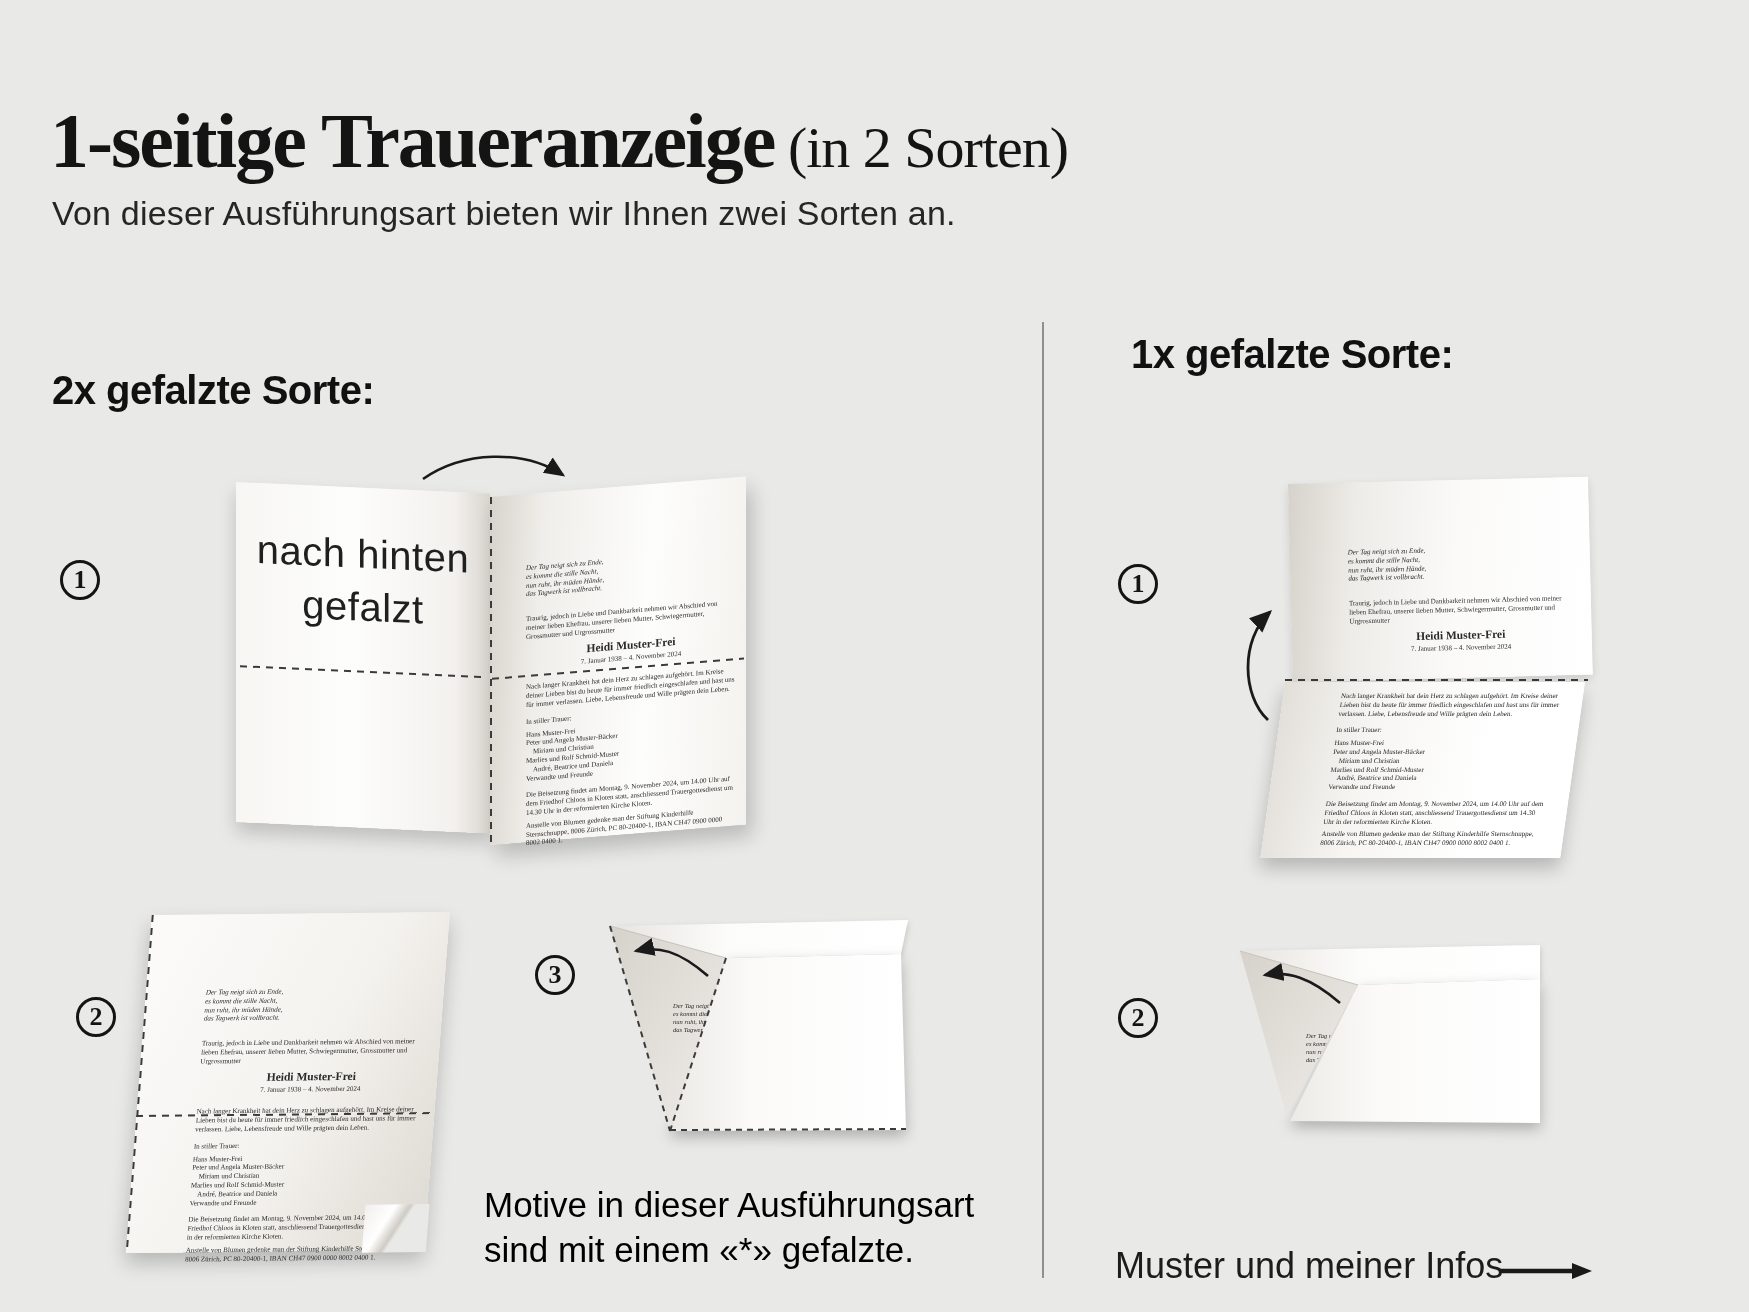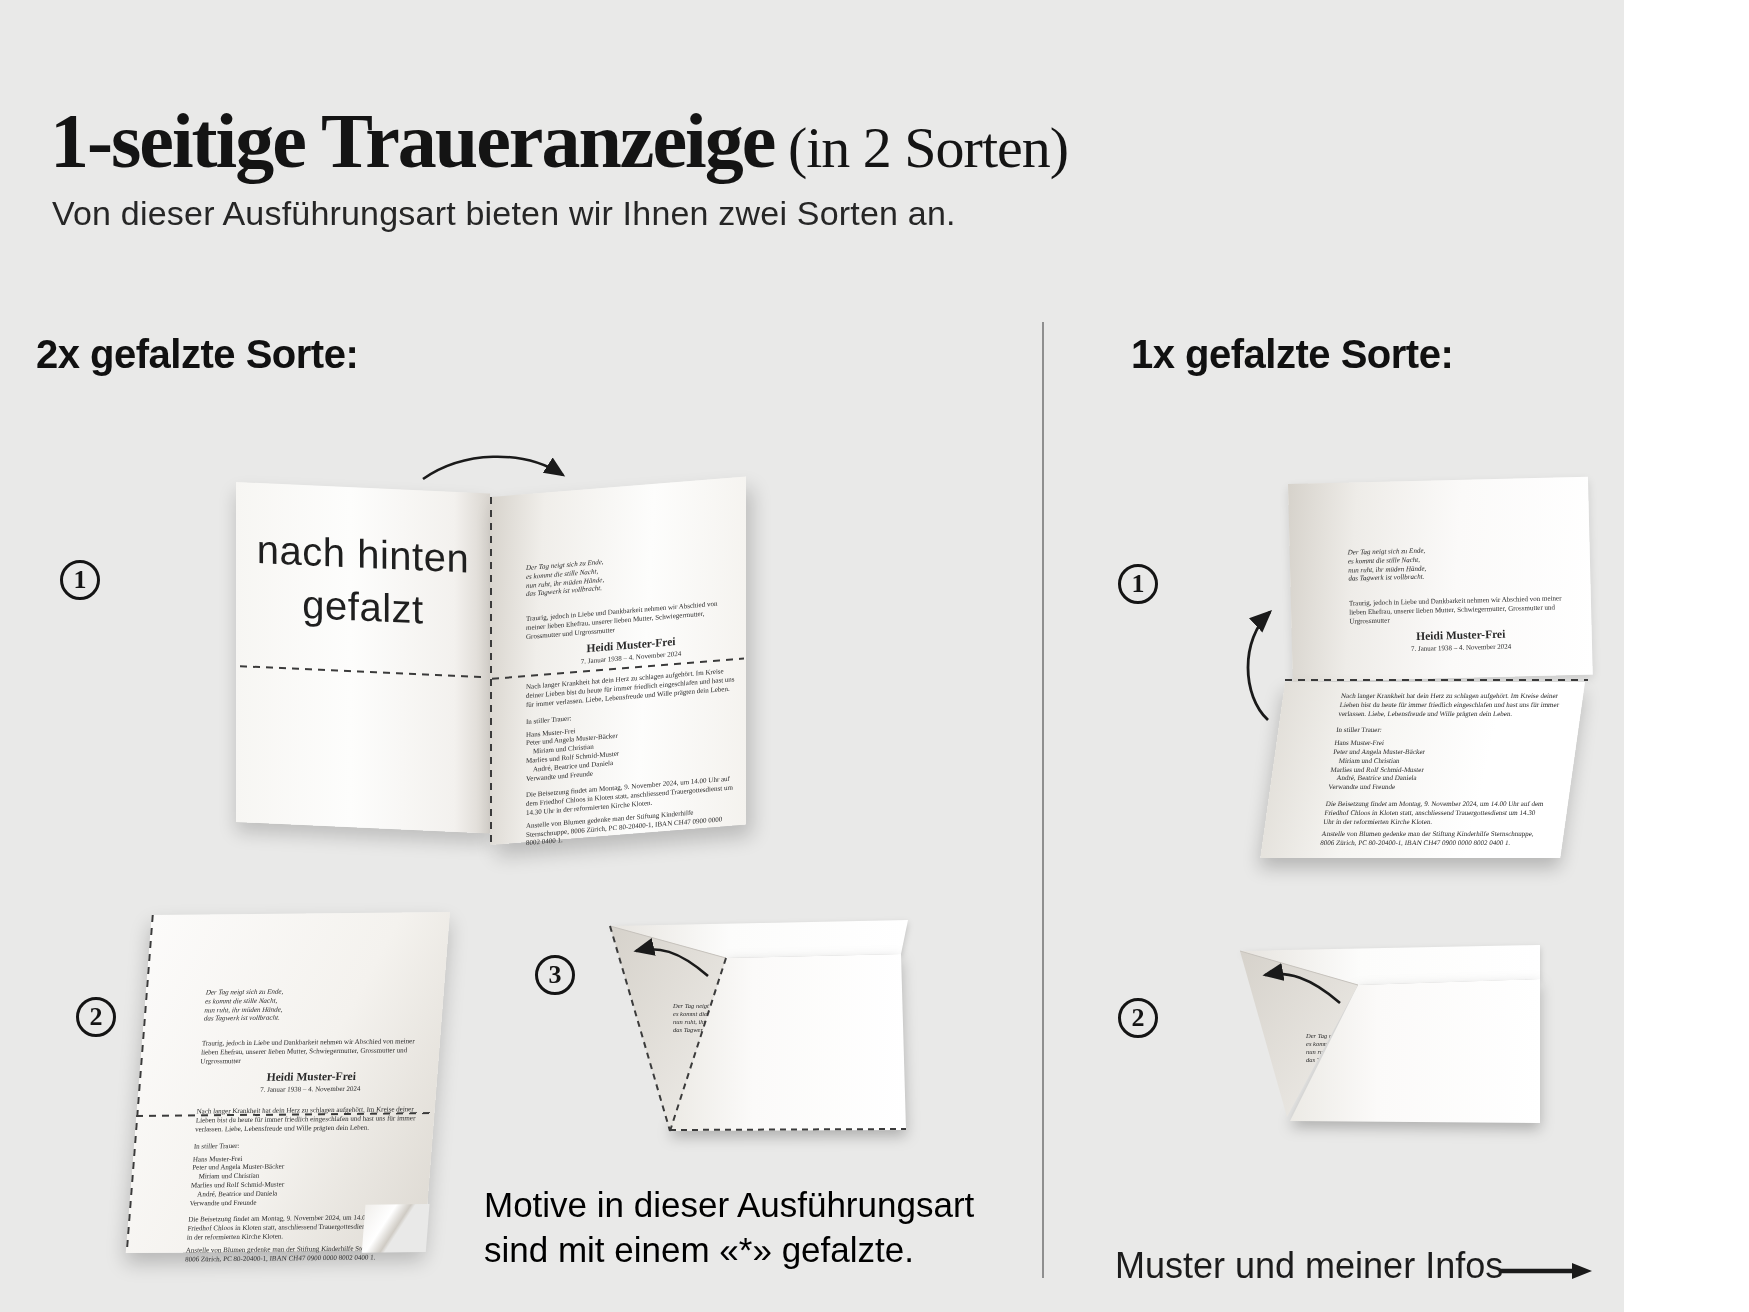--- a/index.html
+++ b/index.html
@@ -1,36 +1,36 @@
 <!DOCTYPE html>
 <html><head>
 <meta charset="utf-8">
 <style>
   html,body{margin:0;padding:0;}
   #stage{
-    position:relative; width:1624px; height:1312px;
+    position:relative; width:1749px; height:1312px;
     background:#e9e9e8; overflow:hidden;
     font-family:"Liberation Sans", sans-serif; color:#1a1a1a;
   }
   
   .title{
     position:absolute; left:50px; top:44px; white-space:nowrap;
     font-family:"Liberation Serif", serif; font-weight:bold;
     font-size:78px; letter-spacing:-2px; color:#141414;
   }
   .title .suffix{ font-weight:normal; font-size:58px; letter-spacing:-1px; }
   .subtitle{
     position:absolute; left:52px; top:194px;
     font-size:34px; color:#262626; letter-spacing:0.2px;
   }
   .col-heading{
     position:absolute; top:332px; font-size:40px; font-weight:bold; color:#111;
     letter-spacing:-0.5px;
   }
-  #heading-left{ left:36px; }
+  #heading-left{ left:52px;margin-top:36px; }
   #heading-right{ left:1095px;margin-left:36px; }
   .divider{
     position:absolute; left:1042px; top:322px; width:2px; height:956px;
     background:#8f8f8f;
   }
   
   .badge{
     position:absolute; width:34px; height:34px; border:3px solid #141414;
     border-radius:50%; display:flex; align-items:center; justify-content:center;
     font-family:"Liberation Serif", serif; font-weight:bold; font-size:26px;

